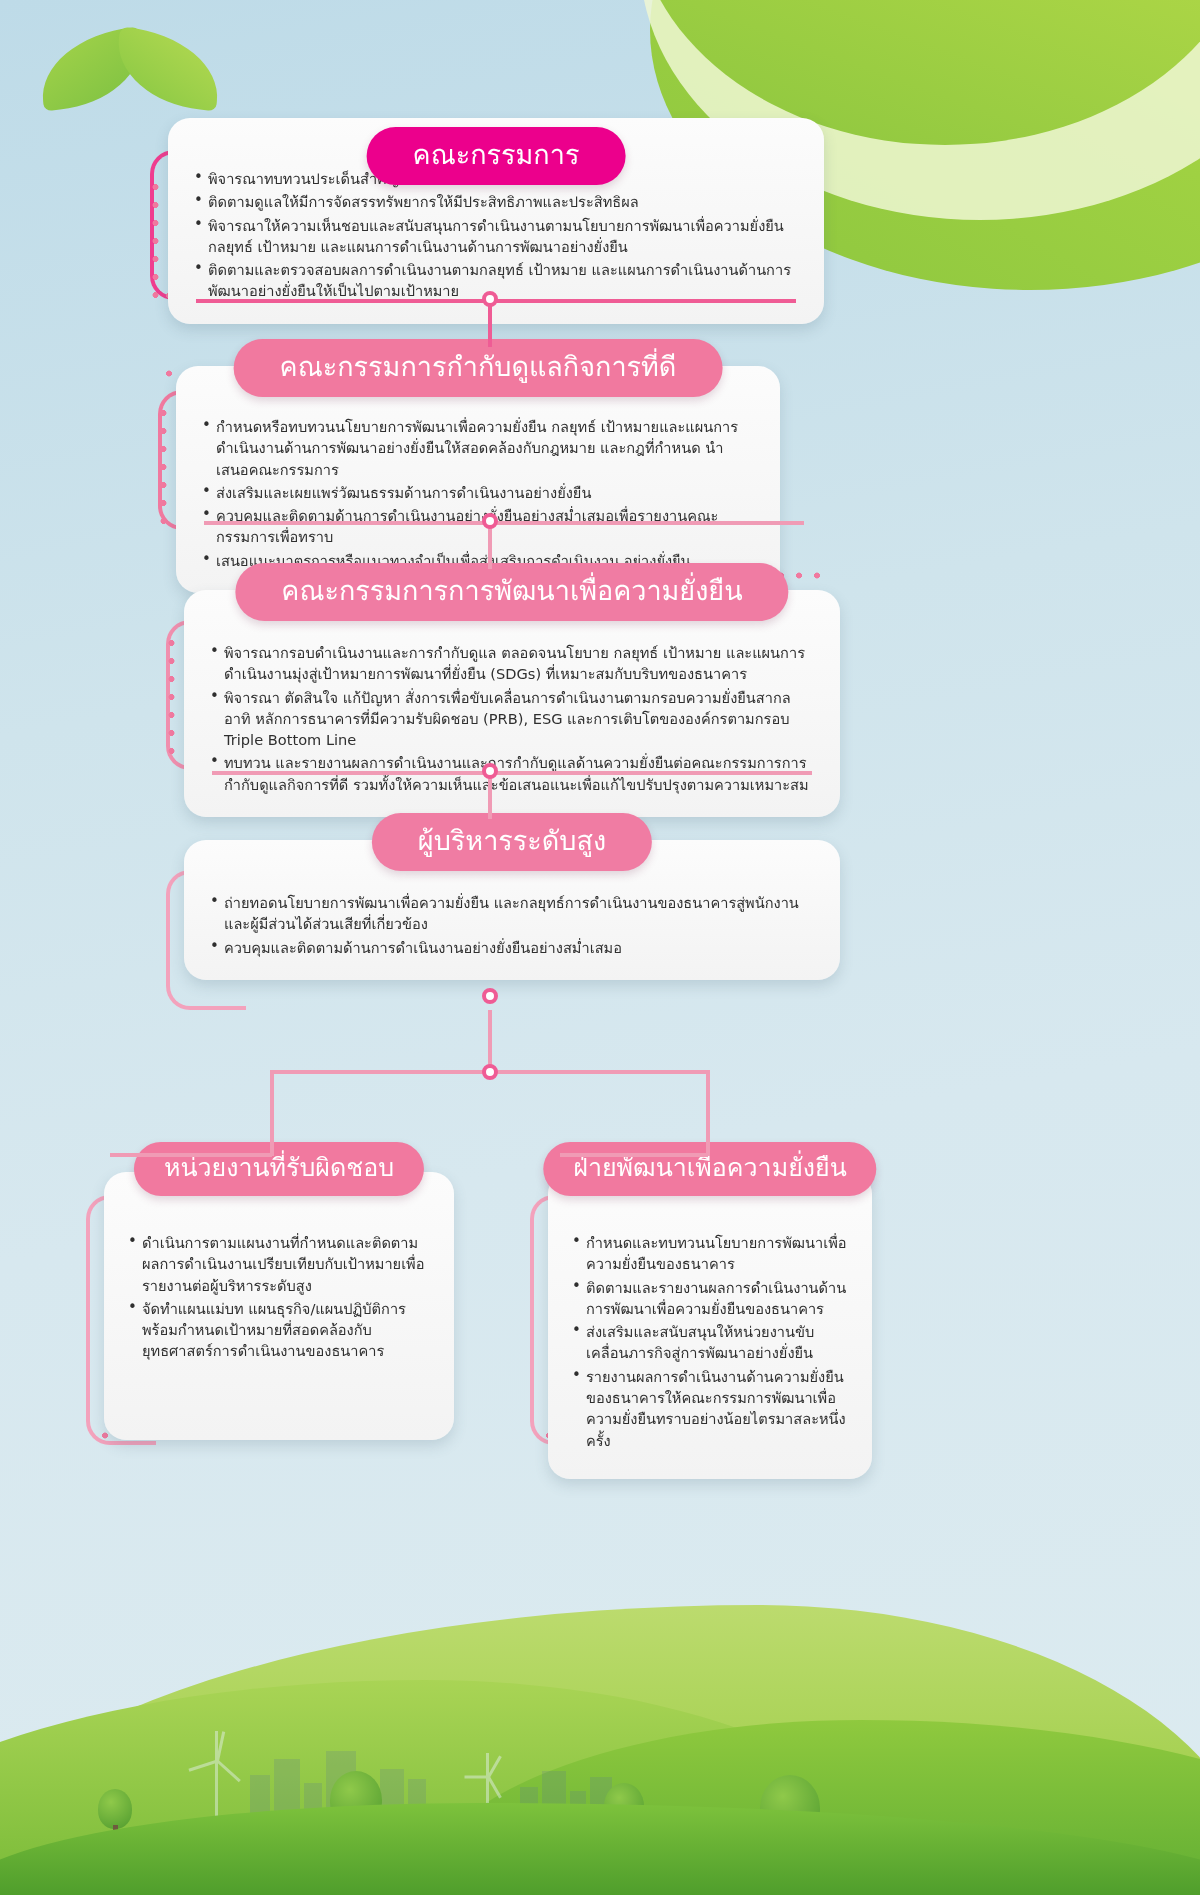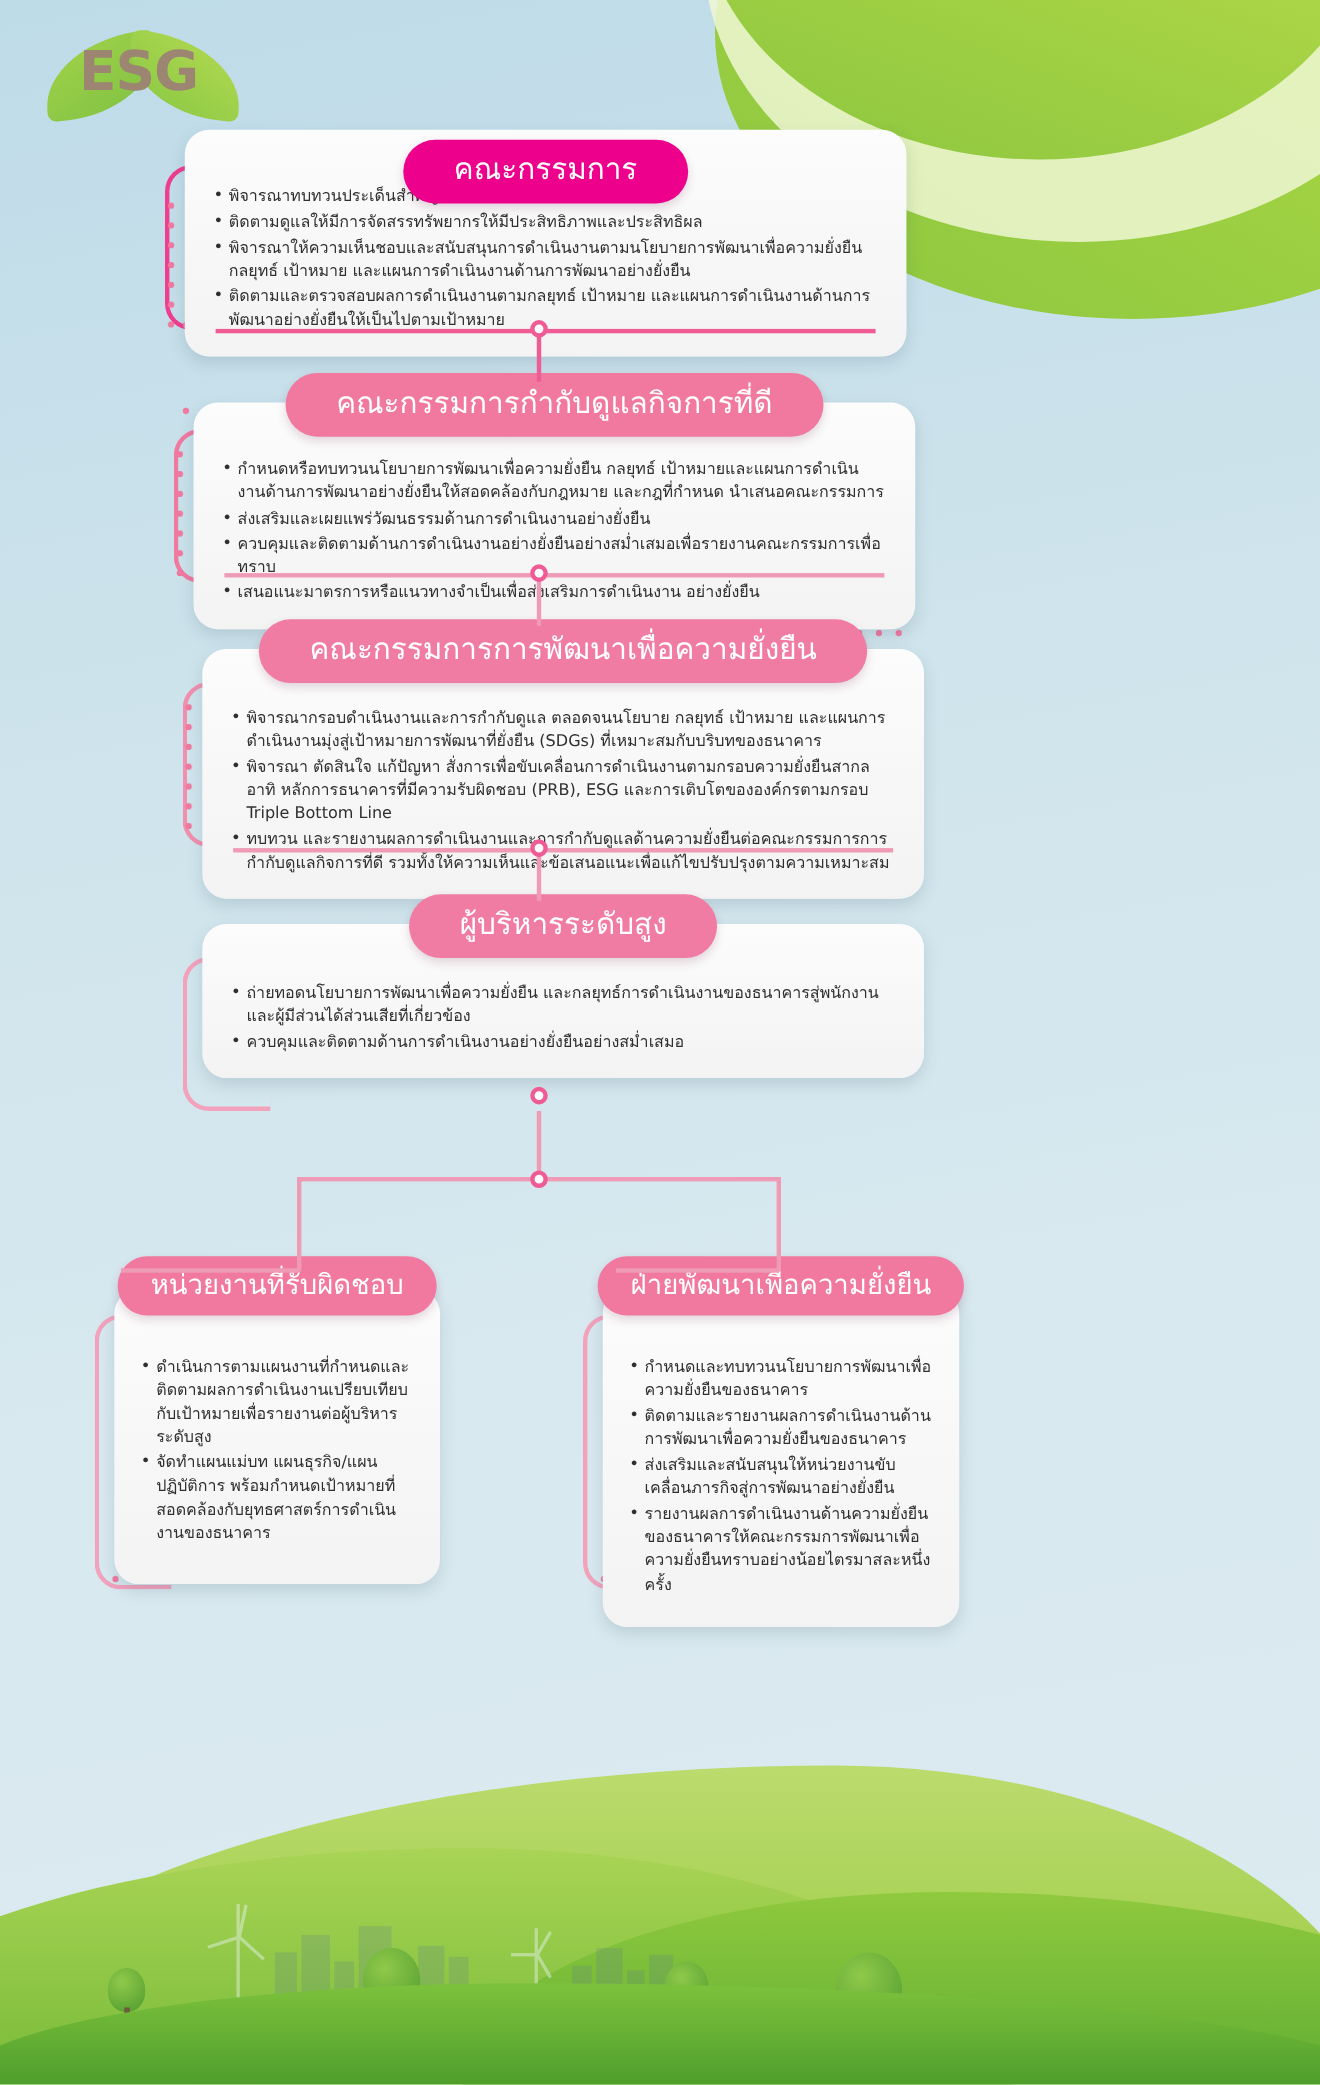--- a/index.html
+++ b/index.html
@@ -217,21 +217,20 @@
       <div class="crown"></div>
       <div class="trunk"></div>
     </div>
 
   <div class="hill-front"></div>
 </div>
 
 <div class="logo">
   <div class="leaf left"></div>
   <div class="leaf right"></div>
-  <div class="logo-text">ESG</div>
 </div>
 
 <div class="diagram">
 
   <div class="frame" style="left:150px; top:150px; width:80px; height:150px; border-right:none; border-top-left-radius:24px; border-bottom-left-radius:24px; border-color:#ef3d8f;"></div>
   <div class="frame" style="left:158px; top:390px; width:80px; height:140px; border-right:none; border-top-left-radius:24px; border-bottom-left-radius:24px; border-color:#f0799f;"></div>
   <div class="frame" style="left:166px; top:620px; width:80px; height:150px; border-right:none; border-top-left-radius:24px; border-bottom-left-radius:24px; border-color:#f08fae;"></div>
   <div class="frame" style="left:166px; top:870px; width:80px; height:140px; border-right:none; border-top-left-radius:24px; border-bottom-left-radius:24px; border-color:#f3a2bc;"></div>
   <div class="frame" style="left:86px; top:1195px; width:70px; height:250px; border-right:none; border-top-left-radius:24px; border-bottom-left-radius:24px; border-color:#f3a2bc;"></div>
   <div class="frame" style="left:530px; top:1195px; width:70px; height:250px; border-right:none; border-top-left-radius:24px; border-bottom-left-radius:24px; border-color:#f3a2bc;"></div>
@@ -271,21 +270,21 @@
       <div class="pill magenta" style="top:-27px;margin-top:36px;">คณะกรรมการ</div>
       <ul class="bullets">
         <li>พิจารณาทบทวนประเด็นสำคัญด้านความยั่งยืน</li>
         <li>ติดตามดูแลให้มีการจัดสรรทรัพยากรให้มีประสิทธิภาพและประสิทธิผล</li>
         <li>พิจารณาให้ความเห็นชอบและสนับสนุนการดำเนินงานตามนโยบายการพัฒนาเพื่อความยั่งยืนกลยุทธ์ เป้าหมาย และแผนการดำเนินงานด้านการพัฒนาอย่างยั่งยืน</li>
         <li>ติดตามและตรวจสอบผลการดำเนินงานตามกลยุทธ์ เป้าหมาย และแผนการดำเนินงานด้านการพัฒนาอย่างยั่งยืนให้เป็นไปตามเป้าหมาย</li>
       </ul>
     </div>
   </div>
 
-  <div class="node" style="left:176px; top:366px; width:656px;">
+  <div class="node" style="left:176px; top:366px; width:604px;">
     <div class="card" style="padding-top:50px;">
       <div class="pill pink" style="top:-27px;">คณะกรรมการกำกับดูแลกิจการที่ดี</div>
       <ul class="bullets">
         <li>กำหนดหรือทบทวนนโยบายการพัฒนาเพื่อความยั่งยืน กลยุทธ์ เป้าหมายและแผนการดำเนินงานด้านการพัฒนาอย่างยั่งยืนให้สอดคล้องกับกฎหมาย และกฎที่กำหนด นำเสนอคณะกรรมการ</li>
         <li>ส่งเสริมและเผยแพร่วัฒนธรรมด้านการดำเนินงานอย่างยั่งยืน</li>
         <li>ควบคุมและติดตามด้านการดำเนินงานอย่างยั่งยืนอย่างสม่ำเสมอเพื่อรายงานคณะกรรมการเพื่อทราบ</li>
         <li>เสนอแนะมาตรการหรือแนวทางจำเป็นเพื่อส่งเสริมการดำเนินงาน อย่างยั่งยืน</li>
       </ul>
     </div>
   </div>
@@ -304,21 +303,21 @@
   <div class="node" style="left:184px; top:840px; width:656px;">
     <div class="card" style="padding-top:52px;">
       <div class="pill rose" style="top:-27px;">ผู้บริหารระดับสูง</div>
       <ul class="bullets">
         <li>ถ่ายทอดนโยบายการพัฒนาเพื่อความยั่งยืน และกลยุทธ์การดำเนินงานของธนาคารสู่พนักงาน และผู้มีส่วนได้ส่วนเสียที่เกี่ยวข้อง</li>
         <li>ควบคุมและติดตามด้านการดำเนินงานอย่างยั่งยืนอย่างสม่ำเสมอ</li>
       </ul>
     </div>
   </div>
 
-  <div class="node" style="left:104px; top:1172px; width:296px;">
+  <div class="node" style="left:104px; top:1172px; width:350px;">
     <div class="card" style="padding:60px 24px 26px 24px; min-height:268px;">
       <div class="pill pink" style="top:-30px; font-size:25px; padding:13px 30px 15px 30px;">หน่วยงานที่รับผิดชอบ</div>
       <ul class="bullets">
         <li>ดำเนินการตามแผนงานที่กำหนดและติดตามผลการดำเนินงานเปรียบเทียบกับเป้าหมายเพื่อรายงานต่อผู้บริหารระดับสูง</li>
         <li>จัดทำแผนแม่บท แผนธุรกิจ/แผนปฏิบัติการ พร้อมกำหนดเป้าหมายที่สอดคล้องกับยุทธศาสตร์การดำเนินงานของธนาคาร</li>
       </ul>
     </div>
   </div>
 
   <div class="node" style="left:548px; top:1172px; width:324px;">

